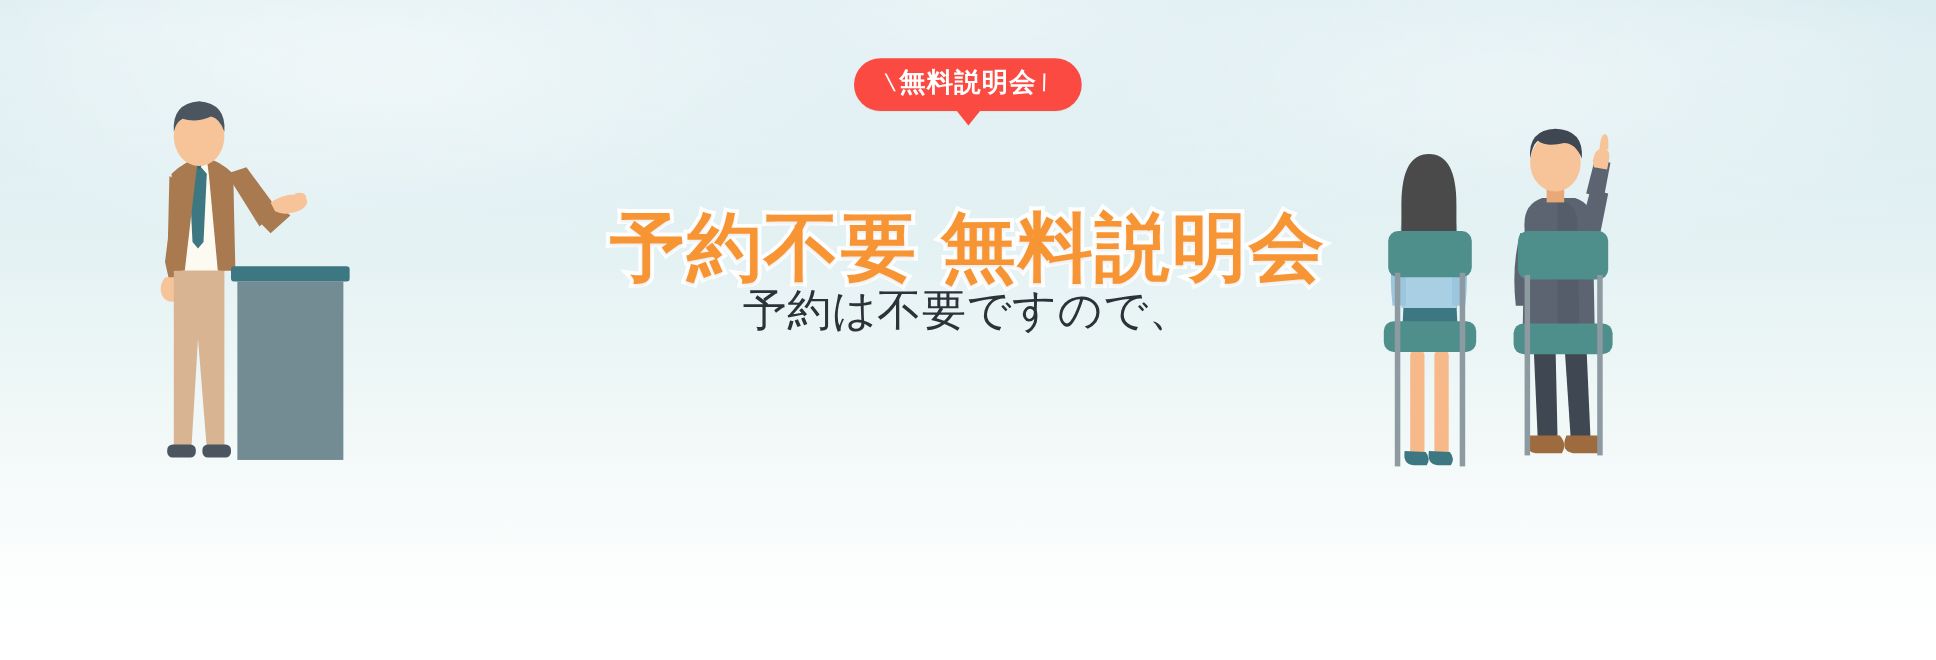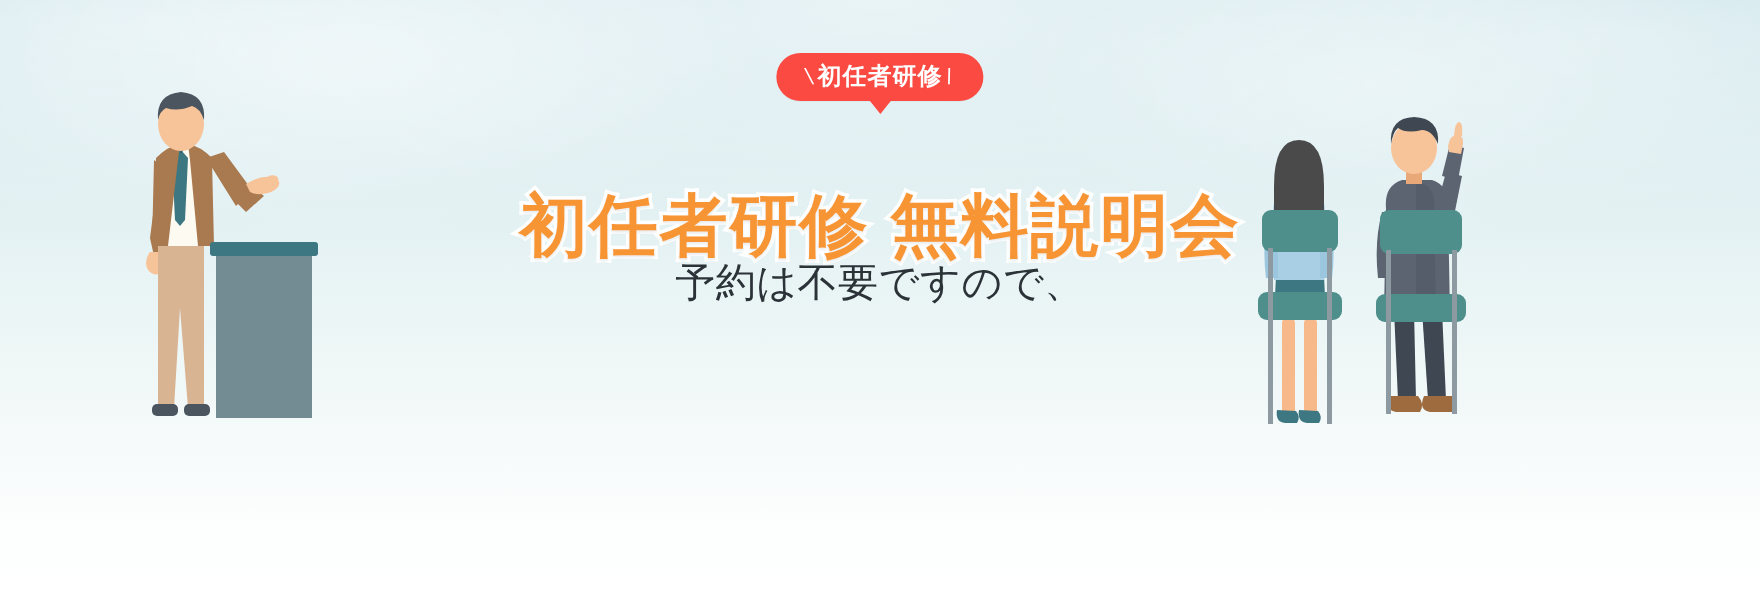--- a/index.html
+++ b/index.html
@@ -229,25 +229,25 @@
 
       <rect x="156" y="150" width="5" height="164" fill="#8d9aa2"></rect>
       <rect x="222" y="150" width="5" height="164" fill="#8d9aa2"></rect>
     </svg>
   </div>
 
   <div class="center-col">
 
     <div class="badge-wrap">
       <div class="badge">
-        <span class="slash left">\</span><span>初任者研修</span><span class="slash right">/</span>
+        <span class="slash left">\</span><span>無料説明会</span><span class="slash right">/</span>
         <span class="badge-tail"></span>
       </div>
     </div>
 
-    <h1 class="headline">初任者研修 無料説明会</h1>
+    <h1 class="headline">予約不要 無料説明会</h1>
 
     <div class="body-copy">
       <span class="line">予約は不要ですので、</span>
     </div>
 
   </div>
 </div>
 
 </body></html>

